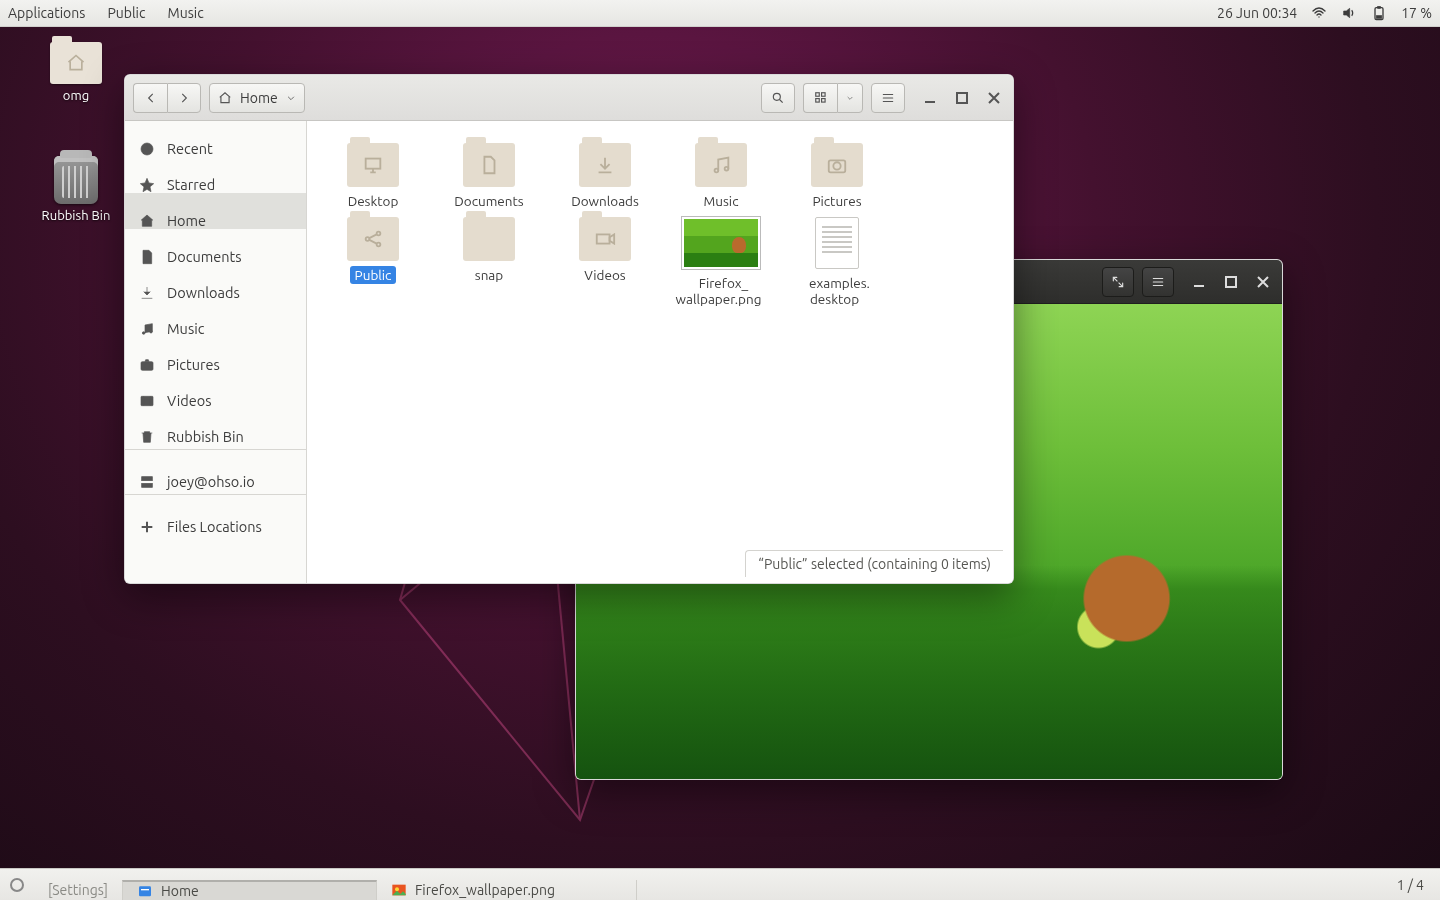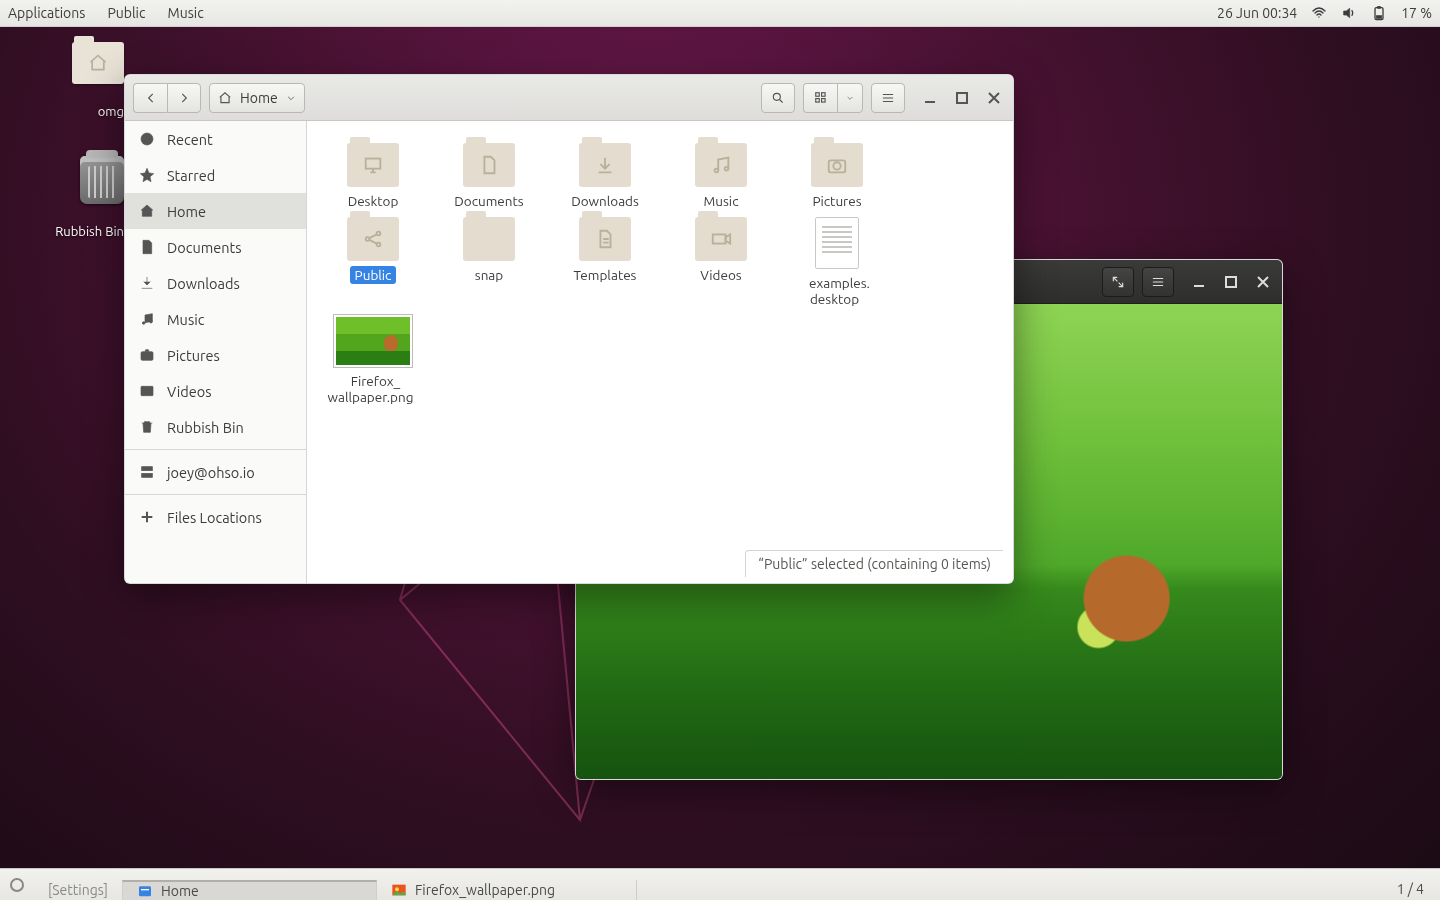--- a/index.html
+++ b/index.html
@@ -22,21 +22,21 @@
   padding:0 8px; z-index:50;
 }
 .topbar .menu-left { display:flex; gap:22px; }
 .topbar .menu-item { cursor:default; }
 .topbar .spacer { flex:1; }
 .topbar .menu-right { display:flex; align-items:center; gap:14px; }
 .topbar .sys-icon { width:16px; height:16px; display:flex; align-items:center; justify-content:center; }
 .topbar .sys-icon svg { width:16px; height:16px; fill:#3c3c3c; stroke:#3c3c3c; }
 
 
-.desktop-icon { position:absolute; width:96px; display:flex; flex-direction:column; align-items:flex-end; gap:20px; color:#fff; text-shadow:0 1px 2px rgba(0,0,0,.7); font-size:13px; }
+.desktop-icon { position:absolute; width:96px; display:flex; flex-direction:column; align-items:center; gap:4px; color:#fff; text-shadow:0 1px 2px rgba(0,0,0,.7); font-size:13px; }
 .folder-glyph { width:52px; height:42px; background:#e9e2d7; border-radius:3px; position:relative; box-shadow:0 1px 2px rgba(0,0,0,.4);}
 .folder-glyph::before{content:"";position:absolute;top:-6px;left:2px;width:20px;height:8px;background:#e9e2d7;border-radius:2px 2px 0 0;}
 .bin-glyph { width:44px; height:48px; background:linear-gradient(#9a9a9a,#6c6c6c); border-radius:5px 5px 7px 7px; box-shadow:0 1px 3px rgba(0,0,0,.6), inset 0 6px 0 #c0c0c0; position:relative;}
 .bin-glyph::before{content:"";position:absolute;top:-6px;left:6px;right:6px;height:8px;background:#b8b8b8;border-radius:4px 4px 2px 2px;}
 .bin-glyph::after{content:"";position:absolute;top:10px;bottom:6px;left:8px;right:8px;background:repeating-linear-gradient(90deg,#cfcfcf 0 2px, transparent 2px 6px);border-radius:2px;}
 
 
 .win { position:absolute; background:#fff; border-radius:6px; box-shadow:0 12px 40px rgba(0,0,0,.45); overflow:hidden; border:1px solid rgba(0,0,0,.15);}
 .titlebar { height:46px; background:linear-gradient(#e9e9e6,#dedddb); border-bottom:1px solid #c7c6c3; display:flex; align-items:center; padding:0 8px; gap:8px;}
 .tb-dark { background:linear-gradient(#3a3a38,#2e2e2c); border-bottom:1px solid #1f1f1e;}
@@ -47,21 +47,21 @@
 .tb-spacer{flex:1;}
 .winctl{display:flex;gap:18px;margin-left:10px;margin-right:4px;}
 .winicon{width:14px;height:14px;display:flex;align-items:center;justify-content:center;color:#555;}
 .tb-dark .winicon{color:#ddd;}
 .tb-dark .btn{background:linear-gradient(#444,#323230);border:1px solid #1c1c1a;}
 .tb-dark .btn svg{stroke:#ddd;}
 
 
 .files-body{display:flex;height:calc(100% - 46px);}
 .sidebar{width:182px;border-right:1px solid #d7d6d2;background:#fafaf8;display:flex;flex-direction:column;font-size:14.5px;color:#3c3c3c;}
-.sb-item{height:36px;display:flex;align-items:center;gap:12px;padding:0 14px;cursor:default;}
+.sb-item{height:36px;display:flex;align-items:flex-end;gap:12px;padding:0 14px;cursor:default;}
 .sb-item.active{background:#e0e0dc;}
 .sb-item .ic{width:16px;height:16px;display:flex;align-items:center;justify-content:center;}
 .sb-item .ic svg{width:16px;height:16px;fill:#555;stroke:#555;}
 .sb-sep{height:1px;background:#d7d6d2;margin:4px 0;}
 
 .content{flex:1;position:relative;background:#fff;overflow:hidden;}
 .icon-grid{display:flex;flex-wrap:wrap;align-content:flex-start;padding:18px 8px;gap-y:12px;}
 .file{width:116px;display:flex;flex-direction:column;align-items:center;text-align:center;font-size:13.5px;color:#3c3c3c;padding:4px 0;gap:6px;}
 .file .label span{padding:1px 5px;border-radius:3px;}
 .file.selected .label span{background:#3584e4;color:#fff;}
@@ -84,21 +84,21 @@
   radial-gradient(circle at 74% 68%, #c9e25a 0 20px, transparent 22px),
   linear-gradient(180deg, rgba(20,60,10,.0) 0%, rgba(20,60,10,.0) 55%, rgba(40,120,20,.6) 60%, rgba(30,100,18,.85) 80%, rgba(20,80,15,.95) 100%),
   linear-gradient(180deg, #8ed454 0%, #6ebf3a 30%, #4fa82a 55%, #2f8a18 100%);
 }
 
 
 .panel{position:absolute;left:0;right:0;bottom:0;height:32px;background:linear-gradient(#f1f1ee,#e7e6e3);border-top:1px solid #c9c8c4;display:flex;align-items:stretch;font-size:14px;color:#4a4a46;z-index:60;}
 .panel .task{display:flex;align-items:center;gap:8px;padding:4px 14px;border-right:1px solid #cfcec9;margin-top:11px;}
 .panel .task.active{background:#d9d8d4;border-top:2px solid #b0afab;border-left:1px solid #cfcec9;margin-left:-1px;}
 .panel .task .tic{width:16px;height:16px;}
-.panel .pager{margin-left:auto;padding:12px 16px;display:flex;}
+.panel .pager{margin-left:auto;padding:4px 16px;display:flex;align-items:center;}
 .activities{width:14px;height:14px;border:2px solid #888;border-radius:50%;margin:0 10px;align-self:center;}
 </style>
 </head>
 <body>
 
 <div class="desktop">
   <div class="desktop-lines">
     <svg viewBox="0 0 1440 900">
         <g stroke="#ff5fa8" stroke-width="2" fill="none">
     <path d="M400 600 L520 180 L760 300 L580 820 Z"></path>
@@ -434,54 +434,43 @@
             <div class="label"><span>Public</span></div>
           </div>
         <div class="file">
             <div class="folder-ico"></div>
             <div class="label"><span>snap</span></div>
           </div>
         <div class="file">
             <div class="folder-ico">
               <div class="inner">
                 <svg viewBox="0 0 24 24">
-                  <path d="M7 3h7l4 4v14H7z"></path>
-                  <path d="M10 12h6M10 16h6"></path>
-                </svg>
-              </div>
-            </div>
-            <div class="label"><span>Templates</span></div>
-          </div>
-        <div class="file">
-            <div class="folder-ico">
-              <div class="inner">
-                <svg viewBox="0 0 24 24">
                   <rect x="3" y="7" width="14" height="10"></rect>
                   <path d="M17 10l5-3v10l-5-3z"></path>
                 </svg>
               </div>
             </div>
             <div class="label"><span>Videos</span></div>
-          </div>
-        <div class="file">
-            <div class="textfile-ico">
-              <div></div>
-              <div></div>
-              <div></div>
-              <div></div>
-              <div></div>
-              <div></div>
-            </div>
-            <div class="label"><span style="white-space:pre-line">examples.
-desktop</span></div>
           </div>
         <div class="file">
             <div class="thumb-ico"></div>
             <div class="label"><span style="white-space:pre-line">Firefox_
 wallpaper.png</span></div>
+          </div>
+        <div class="file">
+            <div class="textfile-ico">
+              <div></div>
+              <div></div>
+              <div></div>
+              <div></div>
+              <div></div>
+              <div></div>
+            </div>
+            <div class="label"><span style="white-space:pre-line">examples.
+desktop</span></div>
           </div>
       </div>
       <div class="statusbar">“Public” selected  (containing 0 items)</div>
     </div>
   </div>
 </div>
 
 <div class="panel">
   <div class="activities"></div>
   <div class="task">

